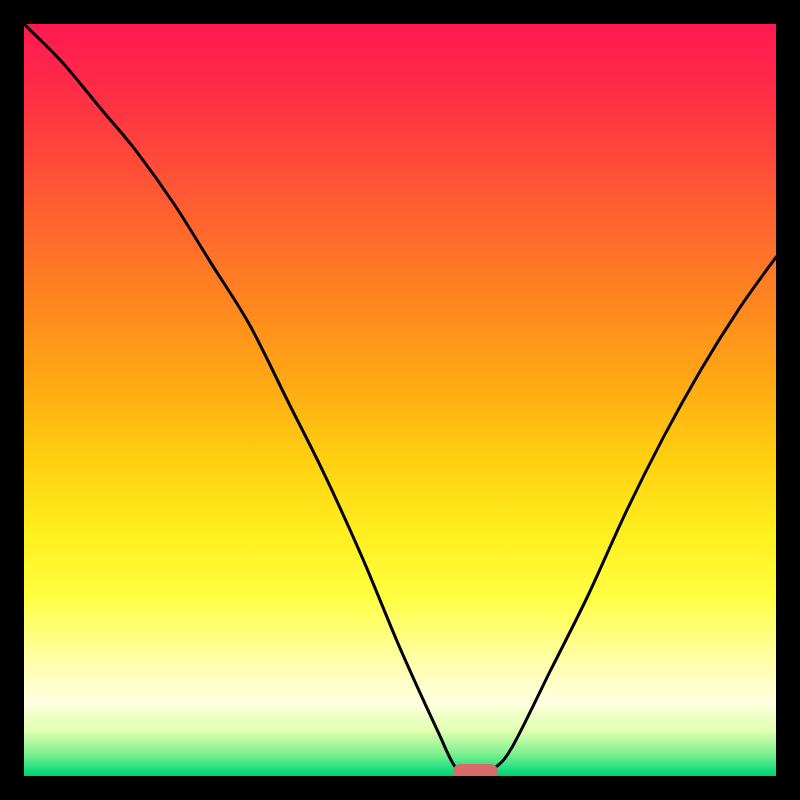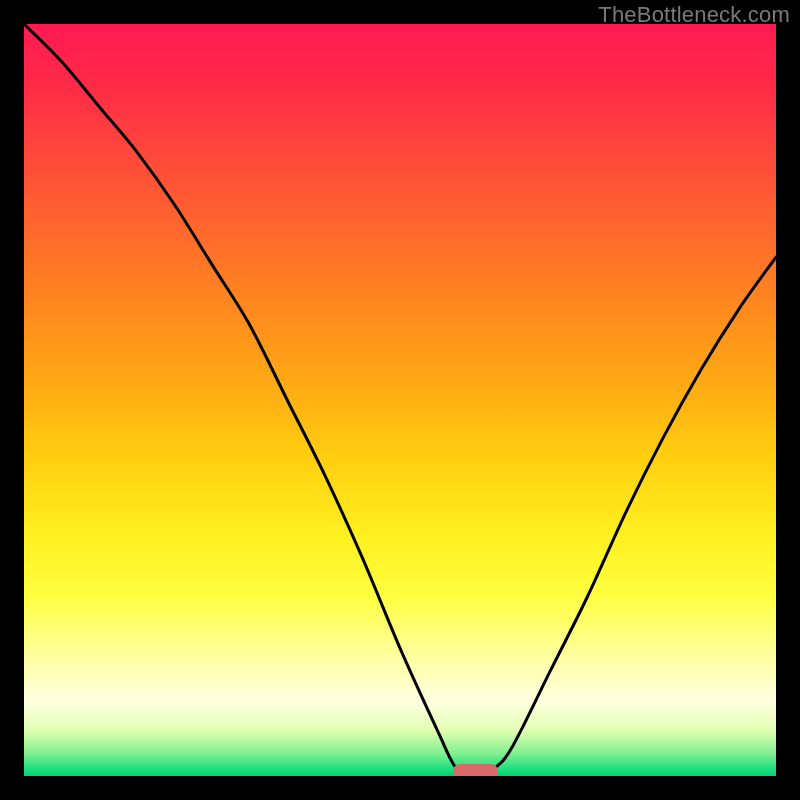--- a/index.html
+++ b/index.html
@@ -24,21 +24,20 @@
       #00d070 100%);
   }
   svg.curve{position:absolute;left:0;top:0;width:100%;height:100%}
   .marker{position:absolute;background:#d96a6a;border-radius:8px}
   .watermark{position:absolute;top:2px;right:10px;color:#7a7a7a;font-size:22px;font-weight:500;letter-spacing:.2px}
 </style>
 </head>
 <body>
 
 <div class="frame">
-  <div class="watermark">TheBottleneck.com</div>
   <div class="plot">
     <div class="gradient"></div>
     <svg class="curve" viewBox="0 0 752 752" preserveAspectRatio="none">
       <path id="curve-path" fill="none" stroke="#000" stroke-width="3" stroke-linejoin="round" stroke-linecap="round" d="M 0.0 0.0 C 6.3 6.3, 25.1 23.8, 37.6 37.6 C 50.1 51.4, 62.7 67.7, 75.2 82.7 C 87.7 97.8, 100.3 111.5, 112.8 127.8 C 125.3 144.1, 137.9 161.7, 150.4 180.5 C 162.9 199.3, 175.5 220.6, 188.0 240.6 C 200.5 260.7, 213.1 278.2, 225.6 300.8 C 238.1 323.4, 250.7 350.9, 263.2 376.0 C 275.7 401.1, 288.3 424.9, 300.8 451.2 C 313.3 477.5, 325.9 505.1, 338.4 533.9 C 350.9 562.7, 363.5 595.3, 376.0 624.2 C 388.5 653.0, 404.2 686.8, 413.6 706.9 C 423.0 726.9, 426.1 737.0, 432.4 744.5 C 438.7 752.0, 444.9 752.0, 451.2 752.0 C 457.5 752.0, 463.7 749.5, 470.0 744.5 C 476.3 739.5, 479.4 738.2, 488.8 721.9 C 498.2 705.6, 513.9 671.8, 526.4 646.7 C 538.9 621.7, 551.5 597.8, 564.0 571.5 C 576.5 545.2, 589.1 515.1, 601.6 488.8 C 614.1 462.5, 626.7 437.4, 639.2 413.6 C 651.7 389.8, 664.3 367.2, 676.8 345.9 C 689.3 324.6, 701.9 304.6, 714.4 285.8 C 726.9 267.0, 745.7 241.9, 752.0 233.1"></path>
     </svg>
     <div class="marker" id="bottom-marker" style="left: 428.64px; width: 45.12px; top: 740px; height: 14px;"></div>
   </div>
 </div>
 
 </body></html>

